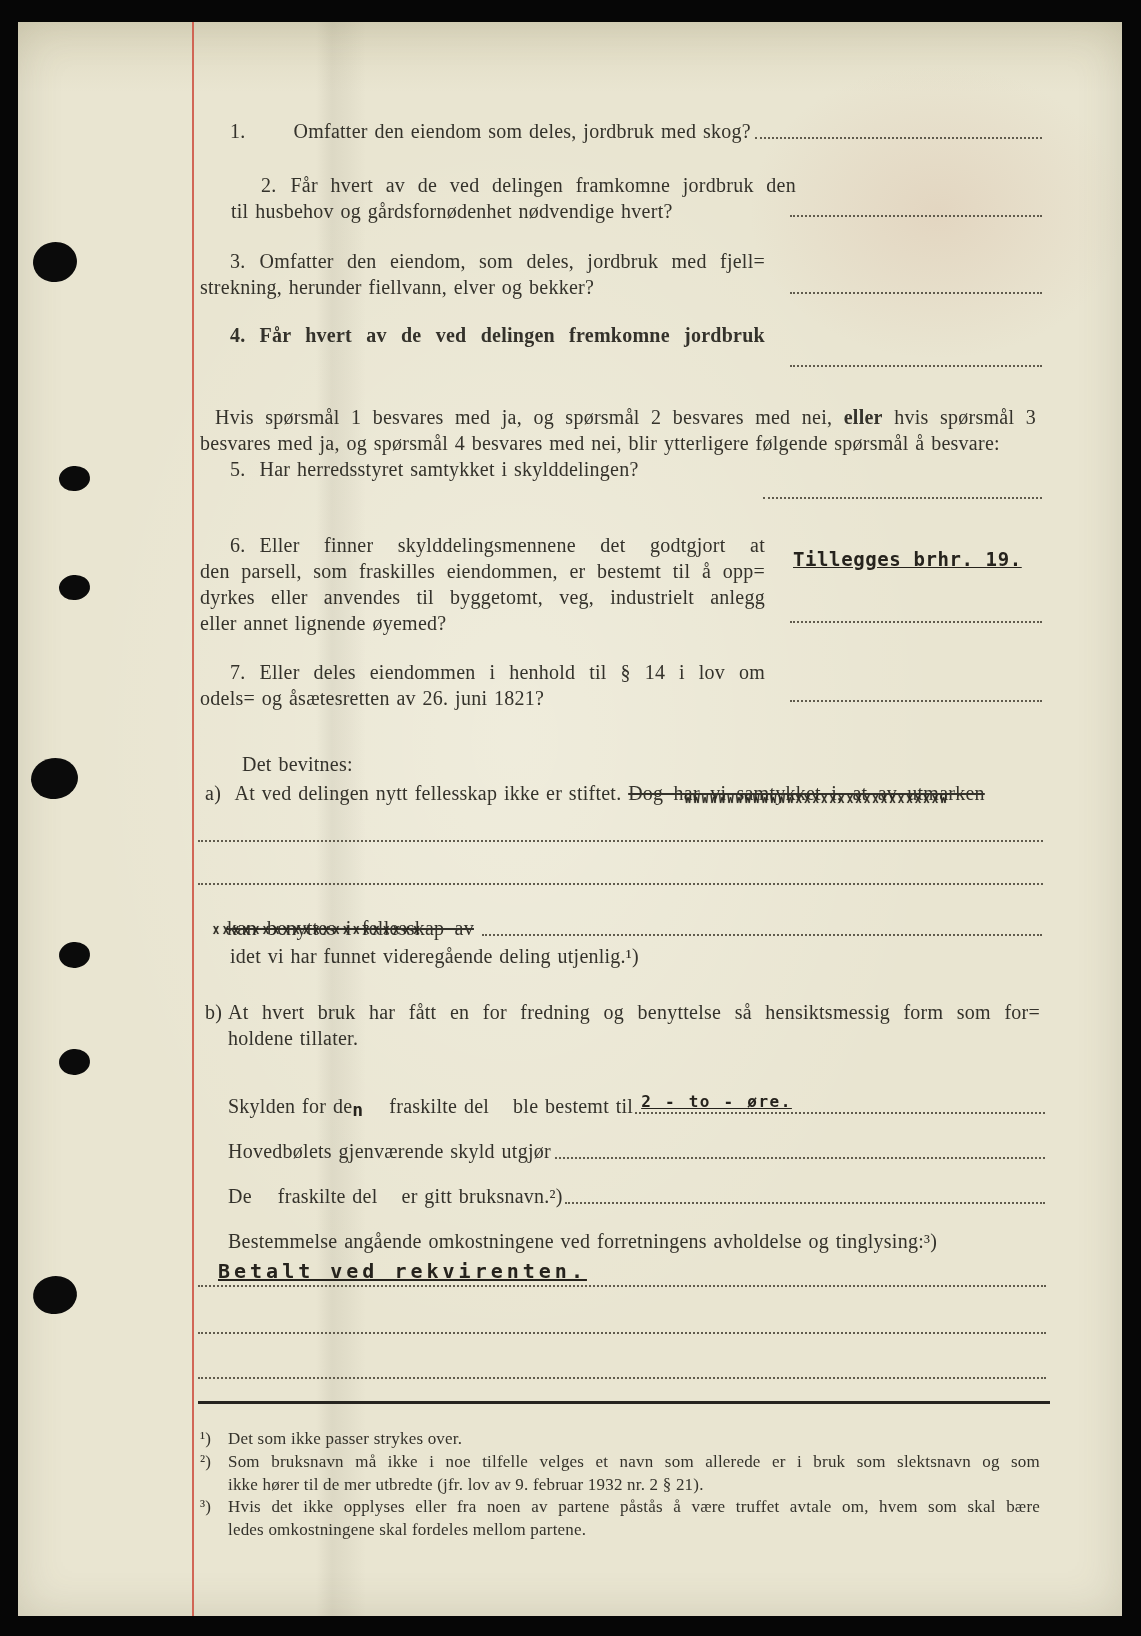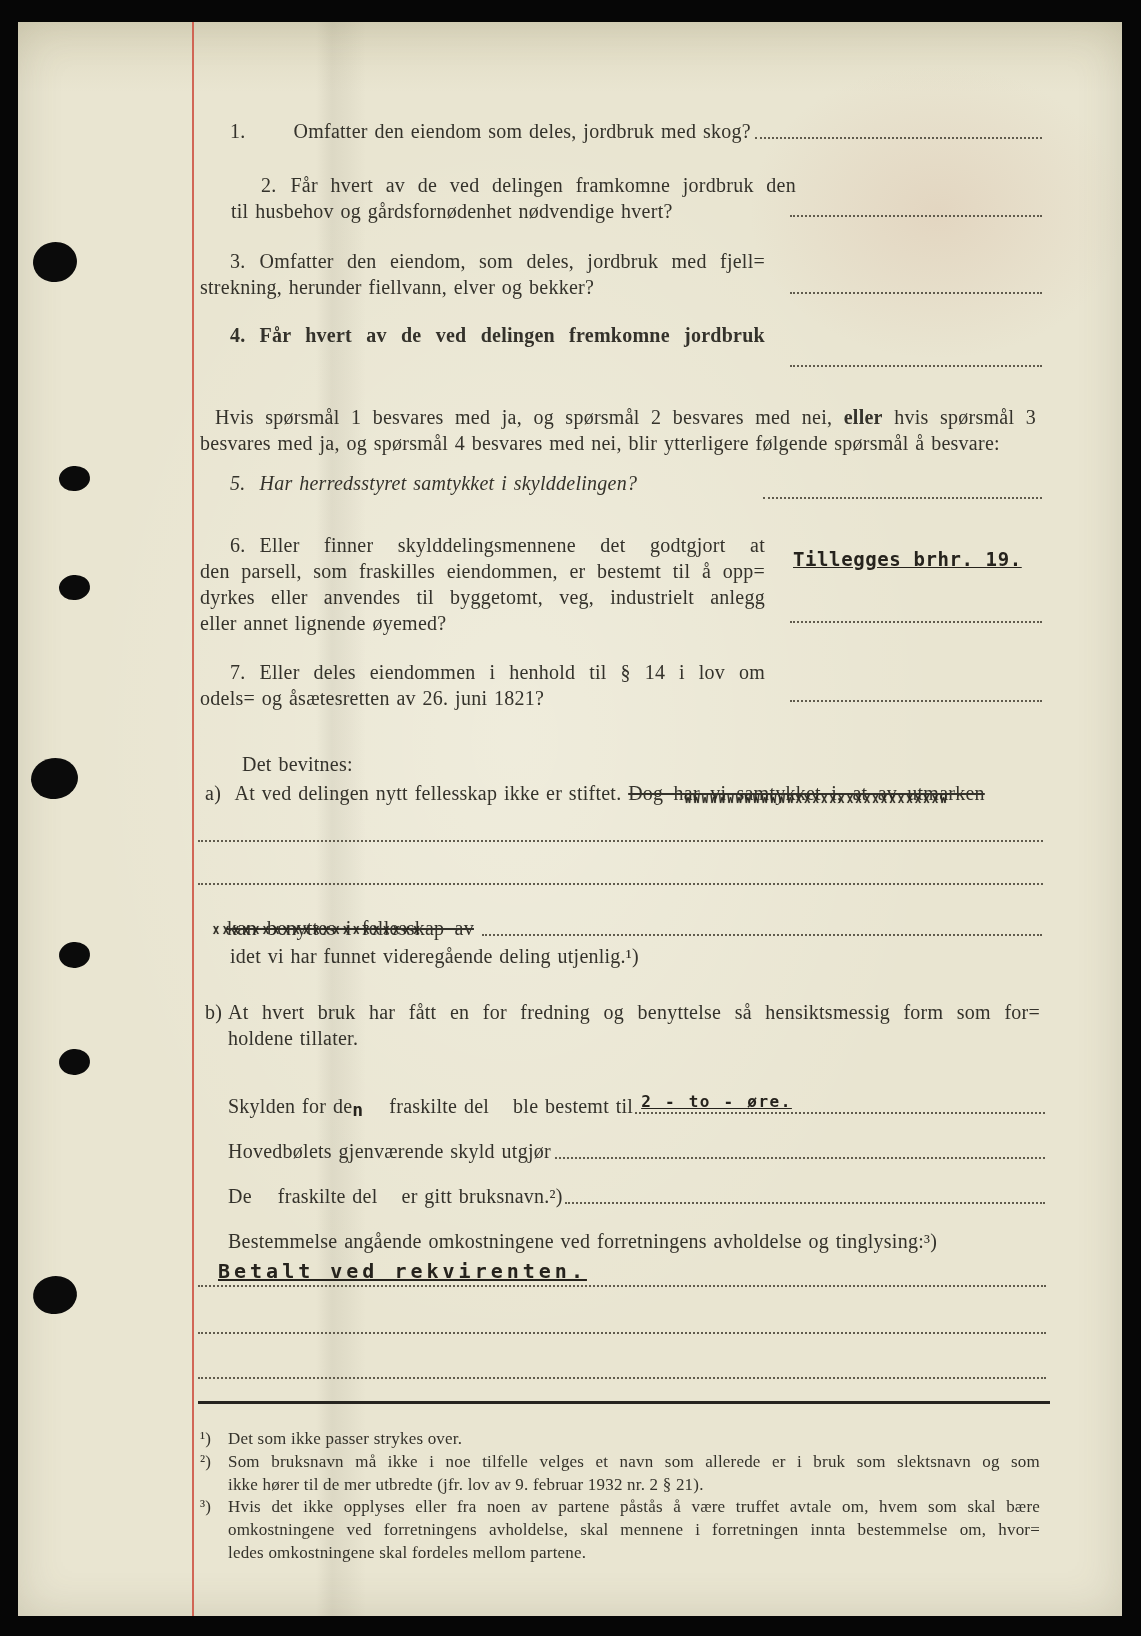--- a/index.html
+++ b/index.html
@@ -76,21 +76,21 @@
     <div class="abs ln" style="left:200px;top:322px;width:565px;font-weight:bold;">
       <div class="j"><span class="num">4.</span><span>Får hvert av de ved delingen fremkomne jordbruk</span></div>
     </div>
     <div class="dots" style="left:790px;top:365px;width:252px;"></div>
 
     <div class="abs ln" style="left:200px;top:404px;width:836px;">
       <div class="j" style="padding-left:15px;"><span>Hvis spørsmål 1 besvares med ja, og spørsmål 2 besvares med nei,</span> <span class="b">eller</span> <span>hvis spørsmål 3</span></div>
       <div class="nw">besvares med ja, og spørsmål 4 besvares med nei, blir ytterligere følgende spørsmål å besvare:</div>
     </div>
 
-    <div class="abs ln nw" style="left:200px;top:470px;width:565px;font-style:italic;">
+    <div class="abs ln nw" style="left:200px;top:456px;width:565px;">
       <span class="num">5.</span><span>Har herredsstyret samtykket i skylddelingen?</span>
     </div>
     <div class="dots" style="left:763px;top:497px;width:279px;"></div>
 
     <div class="abs ln" style="left:200px;top:532px;width:565px;">
       <div class="j"><span class="num">6.</span><span>Eller finner skylddelingsmennene det godtgjort at</span></div>
       <div class="j">den parsell, som fraskilles eiendommen, er bestemt til å opp=</div>
       <div class="j">dyrkes eller anvendes til byggetomt, veg, industrielt anlegg</div>
       <div class="nw">eller annet lignende øyemed?</div>
     </div>
@@ -167,18 +167,17 @@
       <div class="nw">Det som ikke passer strykes over.</div>
     </div>
     <div class="fn" style="left:228px;top:1450px;">
       <span class="fnmark">²)</span>
       <div class="j">Som bruksnavn må ikke i noe tilfelle velges et navn som allerede er i bruk som slektsnavn og som</div>
       <div class="nw">ikke hører til de mer utbredte (jfr. lov av 9. februar 1932 nr. 2 § 21).</div>
     </div>
     <div class="fn" style="left:228px;top:1495px;">
       <span class="fnmark">³)</span>
       <div class="j">Hvis det ikke opplyses eller fra noen av partene påstås å være truffet avtale om, hvem som skal bære</div>
-      <div class="j">omkostningene ved forretningens avholdelse, skal mennene i forretningen innta bestemmelse om, hvor=</div>
       <div class="nw">ledes omkostningene skal fordeles mellom partene.</div>
     </div>
 
   </div>
 </div>
 
 </body></html>

